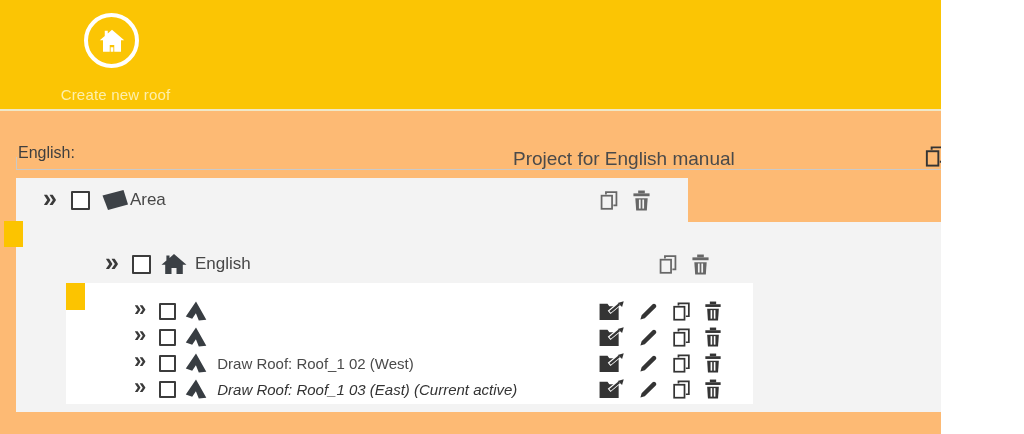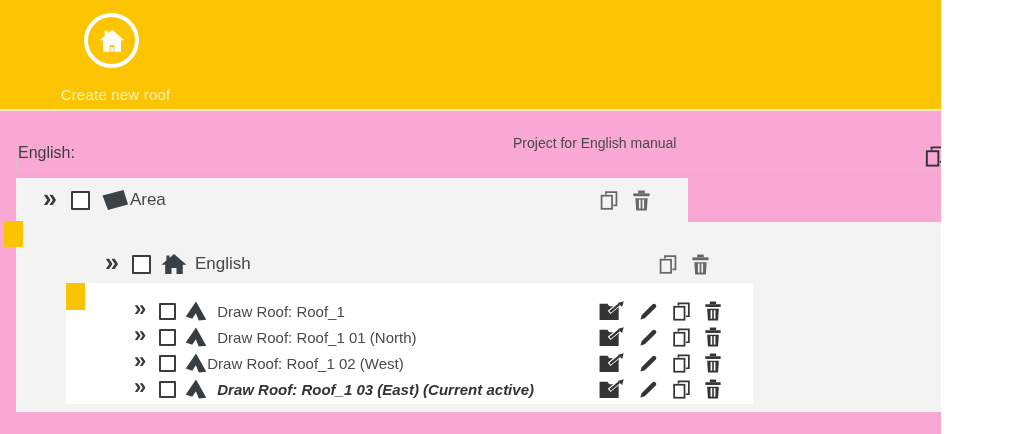--- a/index.html
+++ b/index.html
@@ -1,32 +1,32 @@
 <!DOCTYPE html>
 <html><head>
 <meta charset="utf-8">
 <style>
   * { box-sizing: border-box; margin: 0; padding: 0; }
   html, body { background: #fff; }
   body { font-family: "Liberation Sans", sans-serif; }
-  #stage { position: relative; width: 941px; height: 434px; background: #f9a8d4; overflow: hidden; }
+  #stage { position: relative; width: 941px; height: 434px; background: #fdba74; overflow: hidden; }
 
   
   .header { position: absolute; left: 0; top: 0; width: 1024px; height: 111px;
             background: #FBC504; border-bottom: 2px solid #f0e8c8; }
   .home-btn { position: absolute; left: 84px; top: 13px; width: 55px; height: 55px;
               border: 4px solid #fff; border-radius: 50%; display: flex;
               align-items: center; justify-content: center; cursor: pointer; }
   .create-label { position: absolute; left: 28px; top: 86px; width: 175px;
                   text-align: center; font-size: 15px; color: #FDEFAC; letter-spacing: .2px; }
   .close-btn { position: absolute; left: 972px; top: 11px; width: 37px; height: 37px; cursor: pointer; }
 
   
   .project-label { position: absolute; left: 18px; top: 144px; font-size: 16px; color: #3f3f3f; }
-  .project-value { position: absolute; left: 513px; top: 135px; font-size: 14px; color: #4a4a4a; }
+  .project-value { position: absolute; left: 513px; top: 148px; font-size: 19px; color: #4a4a4a; }
   .project-underline { position: absolute; left: 16px; top: 157px; width: 988px; height: 13px;
                        border-left: 1px solid #c9c9c9; border-right: 1px solid #c9c9c9;
                        border-bottom: 1px solid #c9c9c9; }
   .proj-ico { position: absolute; top: 145px; color: #3a3a3a; cursor: pointer; }
 
   
   .area-header { position: absolute; left: 16px; top: 178px; width: 672px; height: 44px;
                  background: #F3F3F3; display: flex; align-items: center; }
   .content-panel { position: absolute; left: 16px; top: 222px; width: 990px; height: 190px;
                    background: #F3F3F3; }
@@ -42,21 +42,21 @@
   .chev.small { font-size: 22px; }
   .checkbox { width: 19px; height: 19px; border: 2px solid #3c3c3c; background: #fff;
               border-radius: 1px; cursor: pointer; flex: none; }
   .checkbox.small { width: 17px; height: 17px; }
   .node-label { font-size: 17px; color: #474747; }
   .building-row { position: absolute; left: 0; top: 22px; width: 100%; height: 40px;
                   display: flex; align-items: center; }
   .roof-row { position: absolute; left: 0; width: 100%; height: 26px;
               display: flex; align-items: center; }
   .roof-label { font-size: 15px; color: #4a4a4a; white-space: nowrap; }
-  .roof-row.active .roof-label { font-weight: 700; font-style: italic; color: #333; }
+  .roof-row.active .roof-label { font-weight: 400; font-style: italic; color: #333; }
   .row-icons { position: absolute; display: flex; align-items: center; gap: 13px; }
   .icon-btn { display: inline-flex; cursor: pointer; }
   .gray-ico { color: #676767; }
   .dark-ico { color: #343434; }
   .ctx-gray { --bgfill: #F3F3F3; }
   .ctx-white { --bgfill: #ffffff; }
   svg { display: block; }
 </style>
 </head>
 <body>
@@ -161,21 +161,20 @@
 
     <div class="white-panel ctx-white">
       <div class="roof-row" style="top:15px">
         <span class="chev small" style="margin-left:68px">»</span>
         <span class="checkbox small" style="margin-left:13px"></span>
         <span style="margin-left:9px">
           <svg width="22" height="20" viewBox="0 0 22 20">
               <polygon fill="#383d42" points="11,0.5 21.3,18.8 13.8,19.6 10.9,12.2 7.2,17.8 0.8,15.6"></polygon>
             </svg>
         </span>
-        <span class="roof-label" style="margin-left:10px">Draw Roof: Roof_1</span>
         <div class="row-icons" style="left:532px">
           <span class="icon-btn">
             <svg width="27" height="21" viewBox="0 0 27 22" class="dark-ico">
               <path fill="currentColor" d="M1 5.5 V20 H21 V5.5 H11.2 L9.3 3 H1 Z"></path>
               <path d="M11 12 L23 2" stroke="var(--bgfill)" stroke-width="4.5" fill="none"></path>
               <path d="M12 11.5 L21.5 3.6" stroke="currentColor" stroke-width="2.4" fill="none"></path>
               <polygon fill="currentColor" points="26.3,0.3 19.9,2 24.6,6.4"></polygon>
             </svg>
           </span>
           <span class="icon-btn">
@@ -202,21 +201,20 @@
       </div>
 
       <div class="roof-row" style="top:41px">
         <span class="chev small" style="margin-left:68px">»</span>
         <span class="checkbox small" style="margin-left:13px"></span>
         <span style="margin-left:9px">
           <svg width="22" height="20" viewBox="0 0 22 20">
               <polygon fill="#383d42" points="11,0.5 21.3,18.8 13.8,19.6 10.9,12.2 7.2,17.8 0.8,15.6"></polygon>
             </svg>
         </span>
-        <span class="roof-label" style="margin-left:10px">Draw Roof: Roof_1 01 (North)</span>
         <div class="row-icons" style="left:532px">
           <span class="icon-btn">
             <svg width="27" height="21" viewBox="0 0 27 22" class="dark-ico">
               <path fill="currentColor" d="M1 5.5 V20 H21 V5.5 H11.2 L9.3 3 H1 Z"></path>
               <path d="M11 12 L23 2" stroke="var(--bgfill)" stroke-width="4.5" fill="none"></path>
               <path d="M12 11.5 L21.5 3.6" stroke="currentColor" stroke-width="2.4" fill="none"></path>
               <polygon fill="currentColor" points="26.3,0.3 19.9,2 24.6,6.4"></polygon>
             </svg>
           </span>
           <span class="icon-btn">
@@ -243,21 +241,21 @@
       </div>
 
       <div class="roof-row" style="top:67px">
         <span class="chev small" style="margin-left:68px">»</span>
         <span class="checkbox small" style="margin-left:13px"></span>
         <span style="margin-left:9px">
           <svg width="22" height="20" viewBox="0 0 22 20">
               <polygon fill="#383d42" points="11,0.5 21.3,18.8 13.8,19.6 10.9,12.2 7.2,17.8 0.8,15.6"></polygon>
             </svg>
         </span>
-        <span class="roof-label" style="">Draw Roof: Roof_1 02 (West)</span>
+        <span class="roof-label" style="margin-left:10px">Draw Roof: Roof_1 02 (West)</span>
         <div class="row-icons" style="left:532px">
           <span class="icon-btn">
             <svg width="27" height="21" viewBox="0 0 27 22" class="dark-ico">
               <path fill="currentColor" d="M1 5.5 V20 H21 V5.5 H11.2 L9.3 3 H1 Z"></path>
               <path d="M11 12 L23 2" stroke="var(--bgfill)" stroke-width="4.5" fill="none"></path>
               <path d="M12 11.5 L21.5 3.6" stroke="currentColor" stroke-width="2.4" fill="none"></path>
               <polygon fill="currentColor" points="26.3,0.3 19.9,2 24.6,6.4"></polygon>
             </svg>
           </span>
           <span class="icon-btn">

